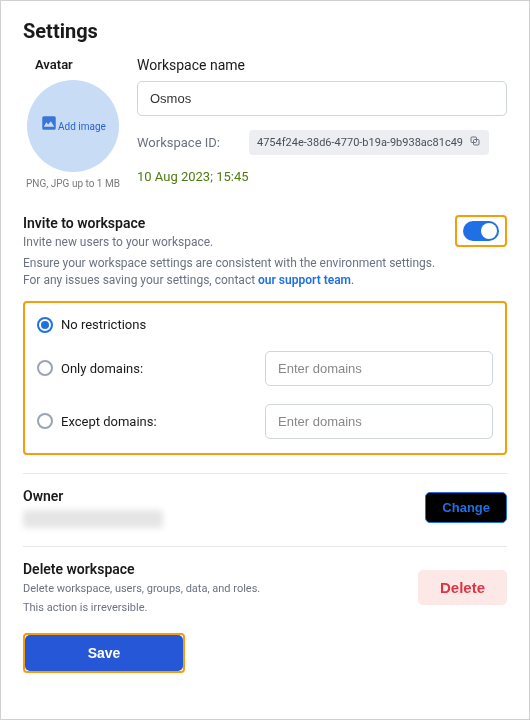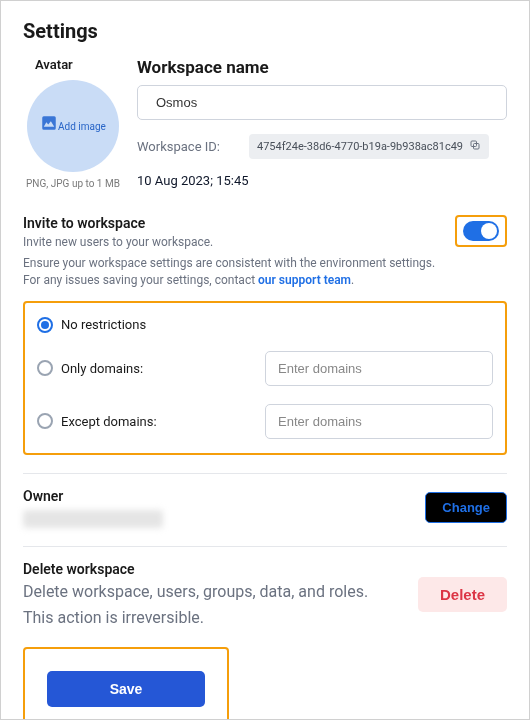--- a/index.html
+++ b/index.html
@@ -22,33 +22,33 @@
     width: 92px; height: 92px; border-radius: 50%;
     background: #c9dcf6;
     display: flex; flex-direction: row; align-items: center; justify-content: center;
     margin: 0 auto 6px;
   }
   .avatar-circle svg { width: 18px; height: 18px; fill: #3a76d6; margin-bottom: 4px; }
   .avatar-circle .addimg { font-size: 10px; color: #2a66c7; }
   .hint { font-size: 10px; color: #7a7a7a; text-align: center; }
 
   .ws-col { flex: 1 1 auto; }
-  .ws-col label { font-weight: 700; font-size: 17px; display: block; margin-bottom: 8px; }
+  .ws-col label { font-weight: 400; font-size: 14px; display: block; margin-bottom: 8px; }
   .text-input {
-    width: 100%; padding: 9px 18px; border: 1px solid #cfd4dd; border-radius: 5px;
+    width: 100%; padding: 9px 12px; border: 1px solid #cfd4dd; border-radius: 5px;
     font-size: 13px; color: #333; outline: none; background: #fff;
   }
   .meta-row { display: flex; align-items: center; margin-top: 14px; gap: 0; }
   .meta-label { width: 112px; color: #6b7280; font-size: 13px; }
   .ws-id-chip {
     background: #eceef1; color: #49505a; font-size: 11px;
     padding: 5px 8px; border-radius: 4px; display: inline-flex; align-items: center; gap: 6px;
   }
   .ws-id-chip svg { width: 12px; height: 12px; stroke: #6b7280; fill: none; }
-  .meta-val { color: #0f172a; font-size: 13px; }
+  .meta-val { color: #4d7c0f; font-size: 13px; }
 
   .section { margin-top: 26px; }
   .sec-head { display: flex; align-items: flex-start; justify-content: space-between; }
   .sec-title { font-weight: 600; font-size: 14px; margin-bottom: 4px; }
   .sec-sub { color: #6b7280; font-size: 12px; margin-bottom: 6px; }
   .sec-note { color: #6b7280; font-size: 12px; line-height: 1.4; }
   .sec-note a { color: #1f6fe5; text-decoration: none; font-weight: 600; }
 
   .toggle-box { border: 2px solid #f59e0b; border-radius: 4px; padding: 4px 6px; display: inline-flex; }
   .toggle {
@@ -92,25 +92,25 @@
     margin-top: 6px; border-radius: 3px;
   }
   .btn-outline {
     border: 1.5px solid #1f6fe5; color: #1f6fe5; background: #000000;
     padding: 7px 16px; border-radius: 5px; font-weight: 600; font-size: 13px; cursor: pointer;
   }
   .btn-danger {
     background: #fde8e8; color: #dc3545; border: none;
     padding: 9px 22px; border-radius: 5px; font-weight: 600; font-size: 15px; cursor: pointer;
   }
-  .del-text { color: #6b7280; font-size: 16px; line-height: 1.4; margin-top: 4px; }
+  .del-text { color: #6b7280; font-size: 11px; line-height: 1.4; margin-top: 4px; }
 
   .save-box {
     border: 2px solid #f59e0b; border-radius: 4px; display: inline-block;
-    padding: 22px; margin-top: 18px;
+    padding: 0; margin-top: 18px;
   }
   .btn-primary {
     background: #2557d6; color: #fff; border: none;
     padding: 10px 0; width: 158px; border-radius: 5px;
     font-weight: 600; font-size: 14px; cursor: pointer;
   }
 </style>
 </head>
 <body>
 

